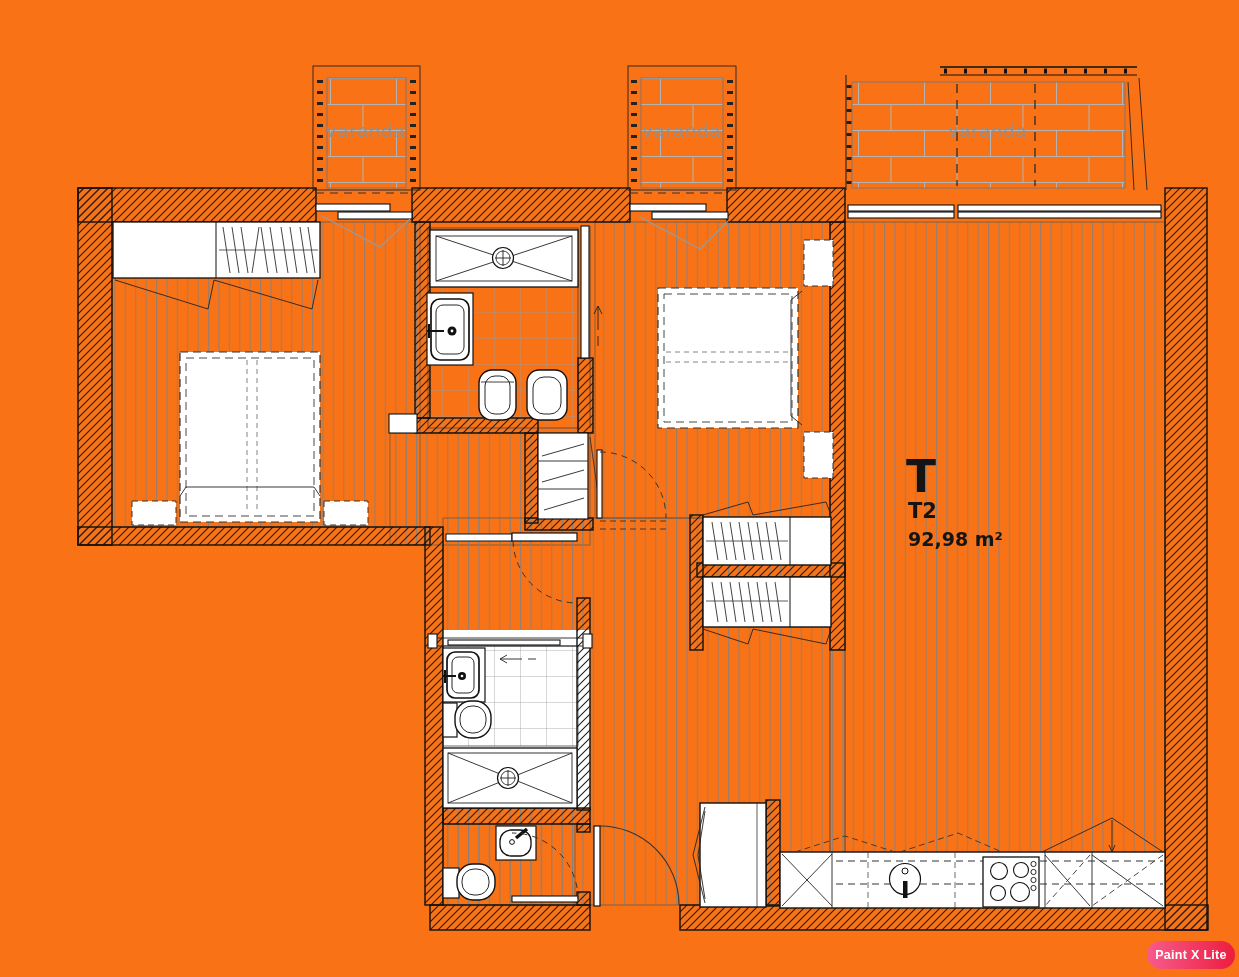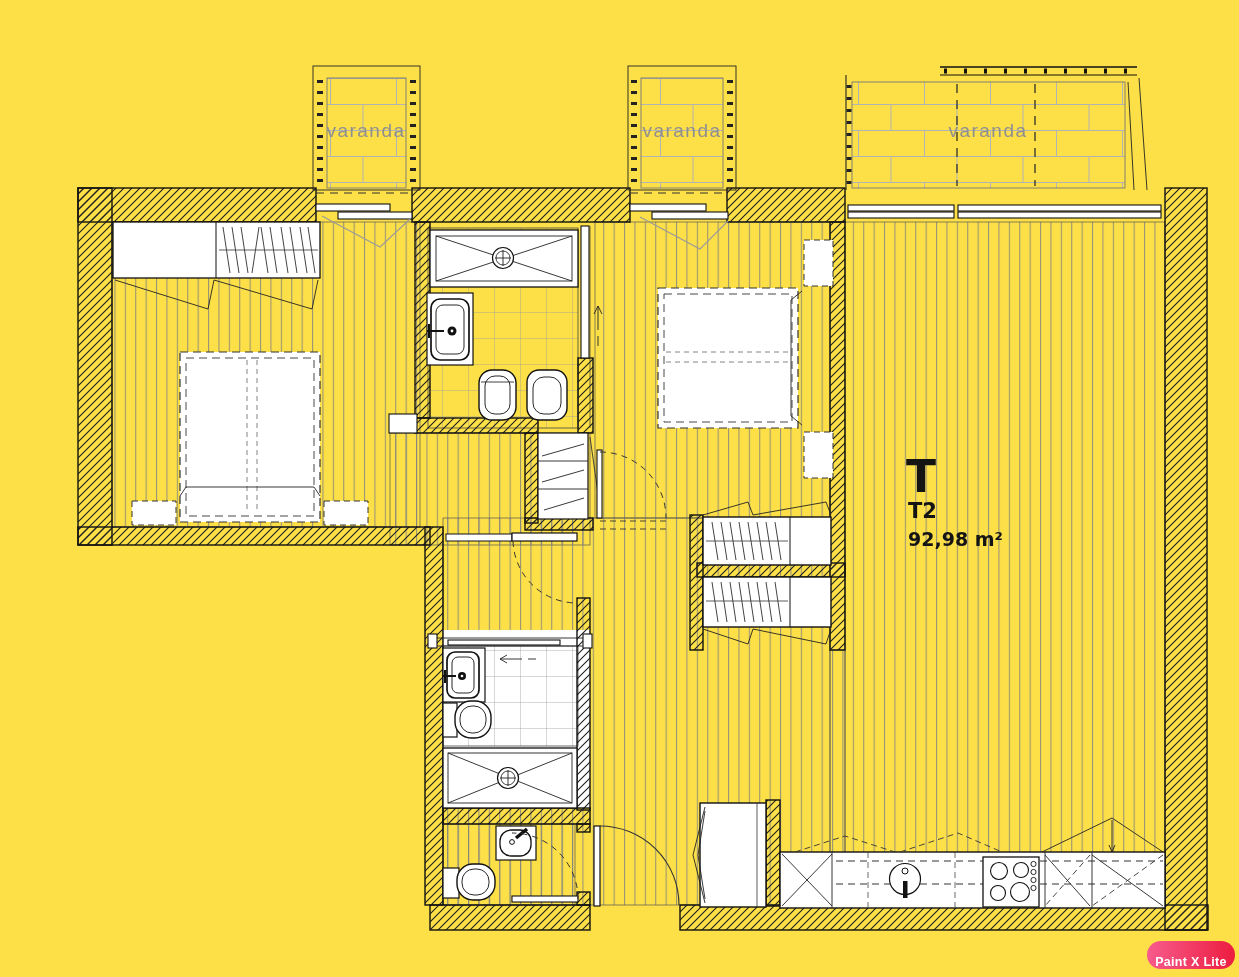--- a/index.html
+++ b/index.html
@@ -1,32 +1,32 @@
 <!DOCTYPE html>
 <html><head>
 <meta charset="utf-8">
 <style>
   html,body{margin:0;padding:0;background:#ffffff;}
-  #stage{position:relative;width:1239px;height:977px;background:#fde047;overflow:hidden;
+  #stage{position:relative;width:1239px;height:977px;background:#f97316;overflow:hidden;
          font-family:"Liberation Sans",sans-serif;}
   #plan{position:absolute;left:0;top:0;}
   .varanda-label{font-family:"Liberation Sans",sans-serif;font-size:19px;letter-spacing:1.5px;fill:#8f8f8f;}
   .unit-letter{font-family:"DejaVu Sans",sans-serif;font-size:44px;font-weight:700;fill:#141414;}
   .unit-code{font-family:"DejaVu Sans",sans-serif;font-size:21px;font-weight:700;fill:#141414;}
   .unit-area{font-family:"DejaVu Sans",sans-serif;font-size:19px;font-weight:700;fill:#141414;}
   .wall{fill:url(#hatch);stroke:#111;stroke-width:1.4;}
   .floor{fill:url(#vh);stroke:#555;stroke-width:0.7;}
   .tilefloor{fill:url(#tile);stroke:#444;stroke-width:0.8;}
   .fix{fill:#fff;stroke:#111;}
   .thin{fill:none;stroke:#222;stroke-width:0.9;}
   .dash{fill:none;stroke:#333;stroke-width:1;stroke-dasharray:7 5;}
   .graymark{fill:none;stroke:#9a9a9a;stroke-width:1.1;}
   #watermark{position:absolute;left:1147px;top:941px;width:88px;height:28px;border-radius:14px;
      background:linear-gradient(90deg,#f75b8c,#ec1d3f);color:#fff;font-weight:700;font-size:12.5px;
-     display:flex;align-items:flex-end;justify-content:center;font-family:"Liberation Sans",sans-serif;
+     display:flex;align-items:center;justify-content:center;font-family:"Liberation Sans",sans-serif;
      letter-spacing:.3px;}
 </style>
 </head>
 <body>
 
 <div id="stage">
 <svg id="plan" width="1239" height="977" viewBox="0 0 1239 977" xmlns="http://www.w3.org/2000/svg">
   <defs>
     <pattern id="hatch" width="8" height="8" patternUnits="userSpaceOnUse">
       <path d="M-2,2 L2,-2 M-2,10 L10,-2 M6,10 L10,6" stroke="#1d1d1d" stroke-width="1.1" fill="none"></path>

